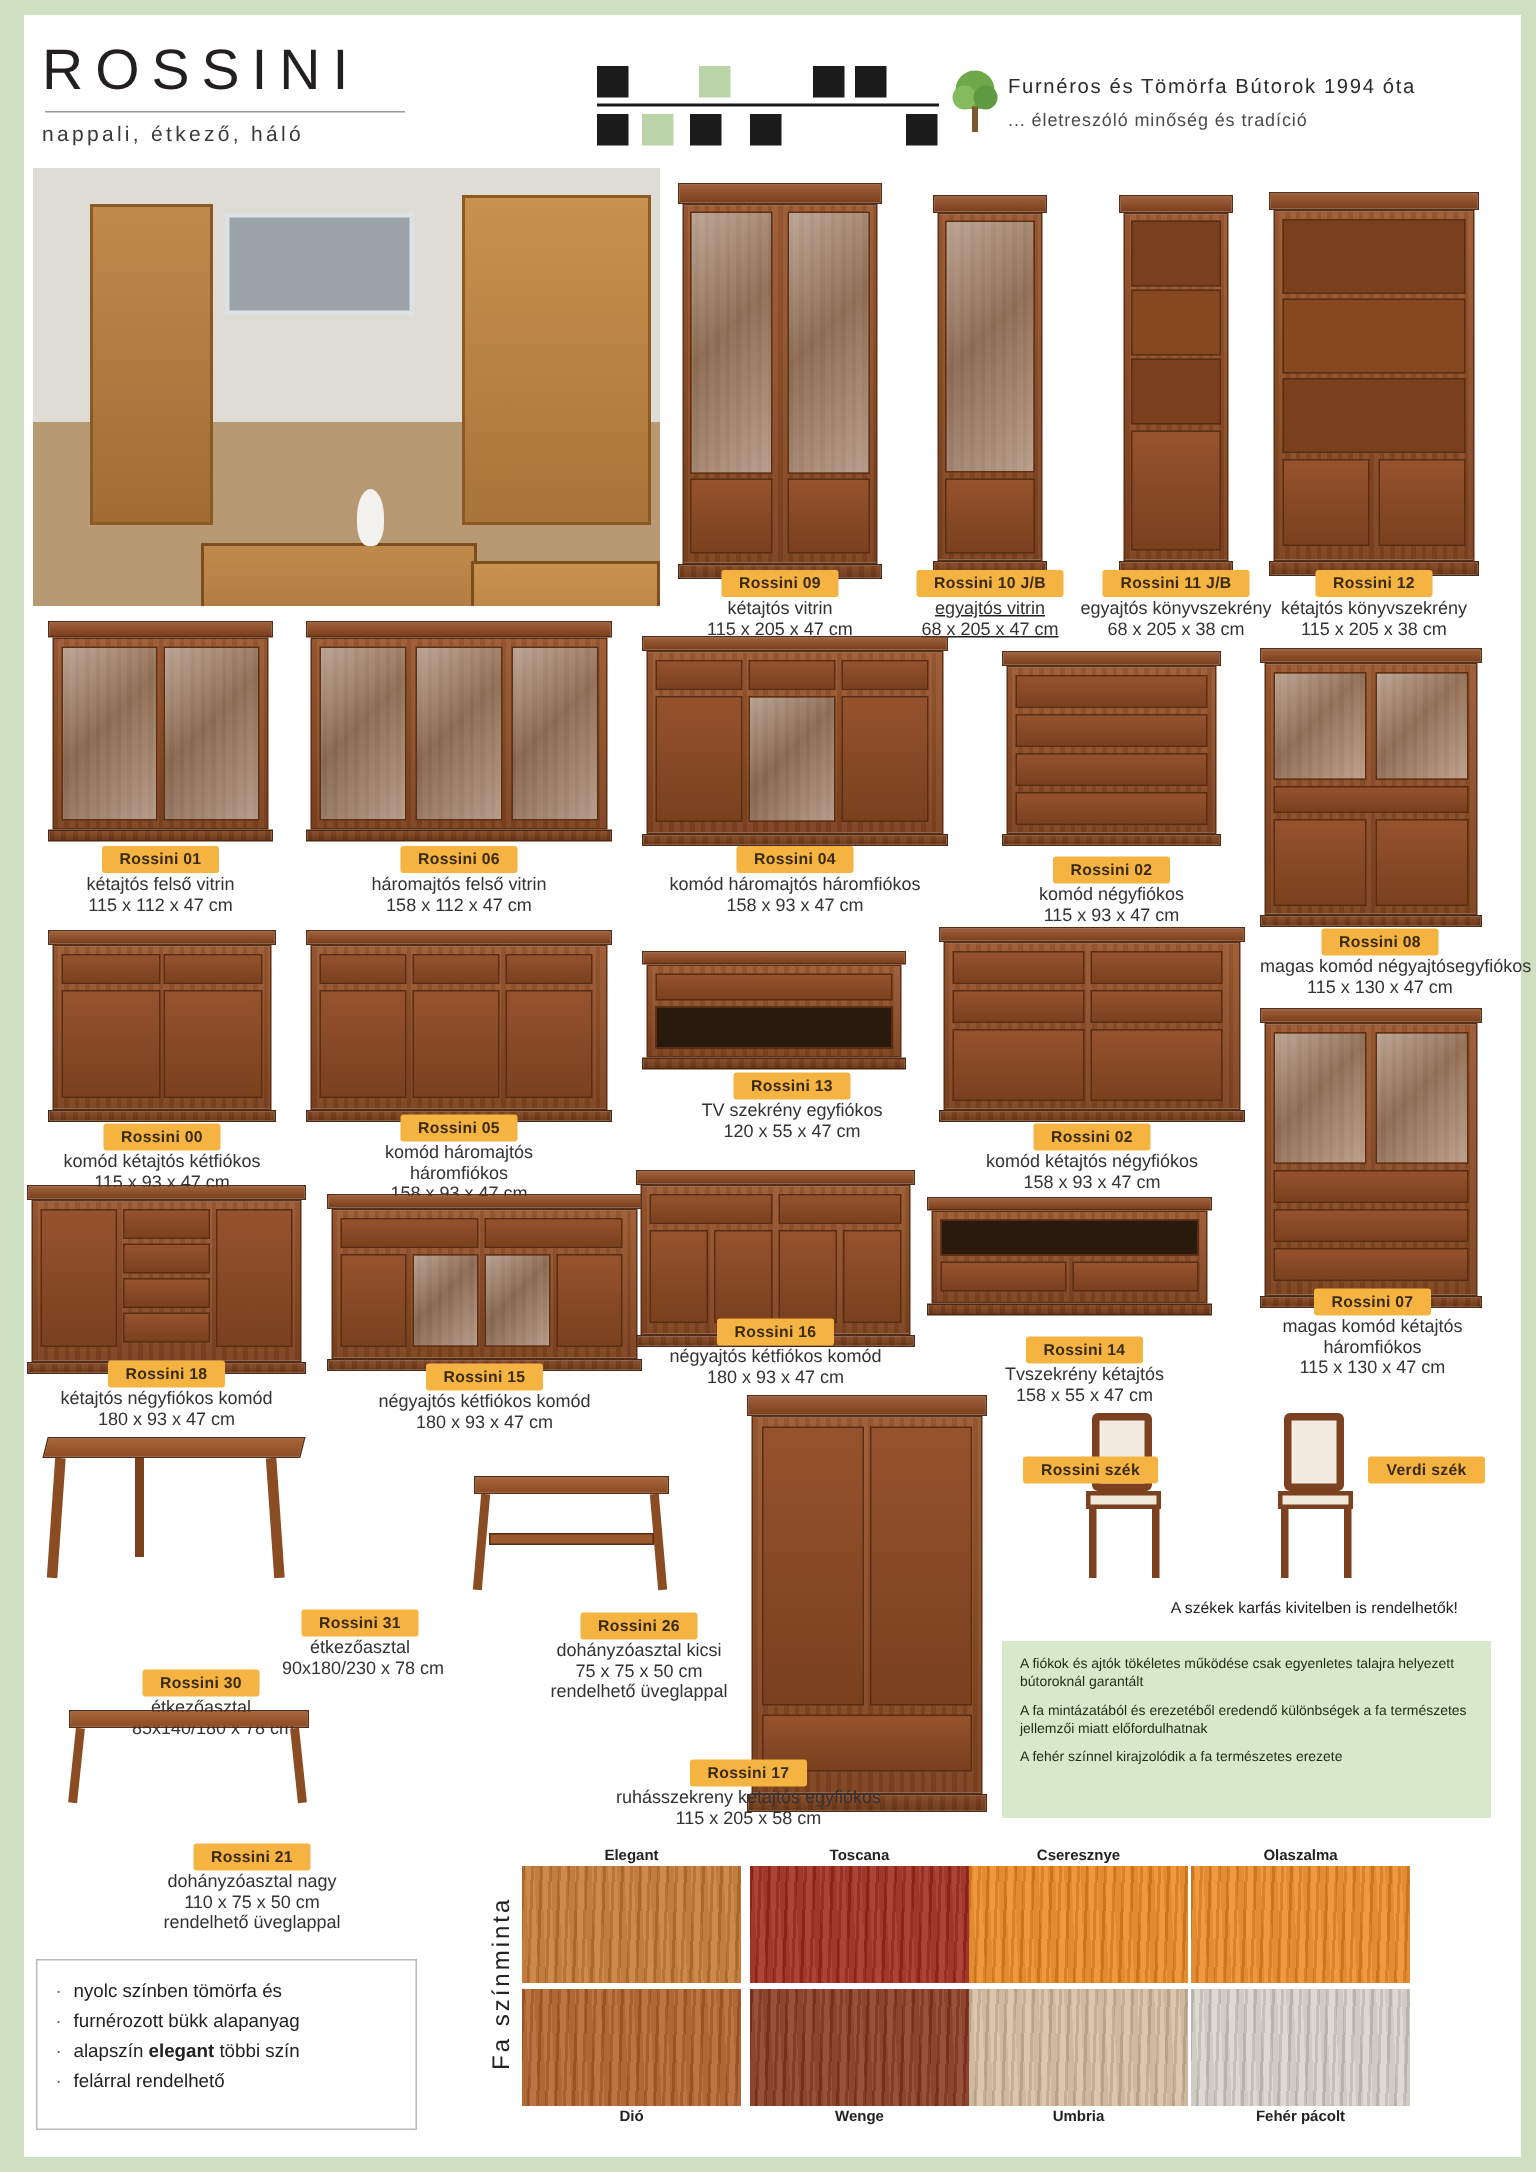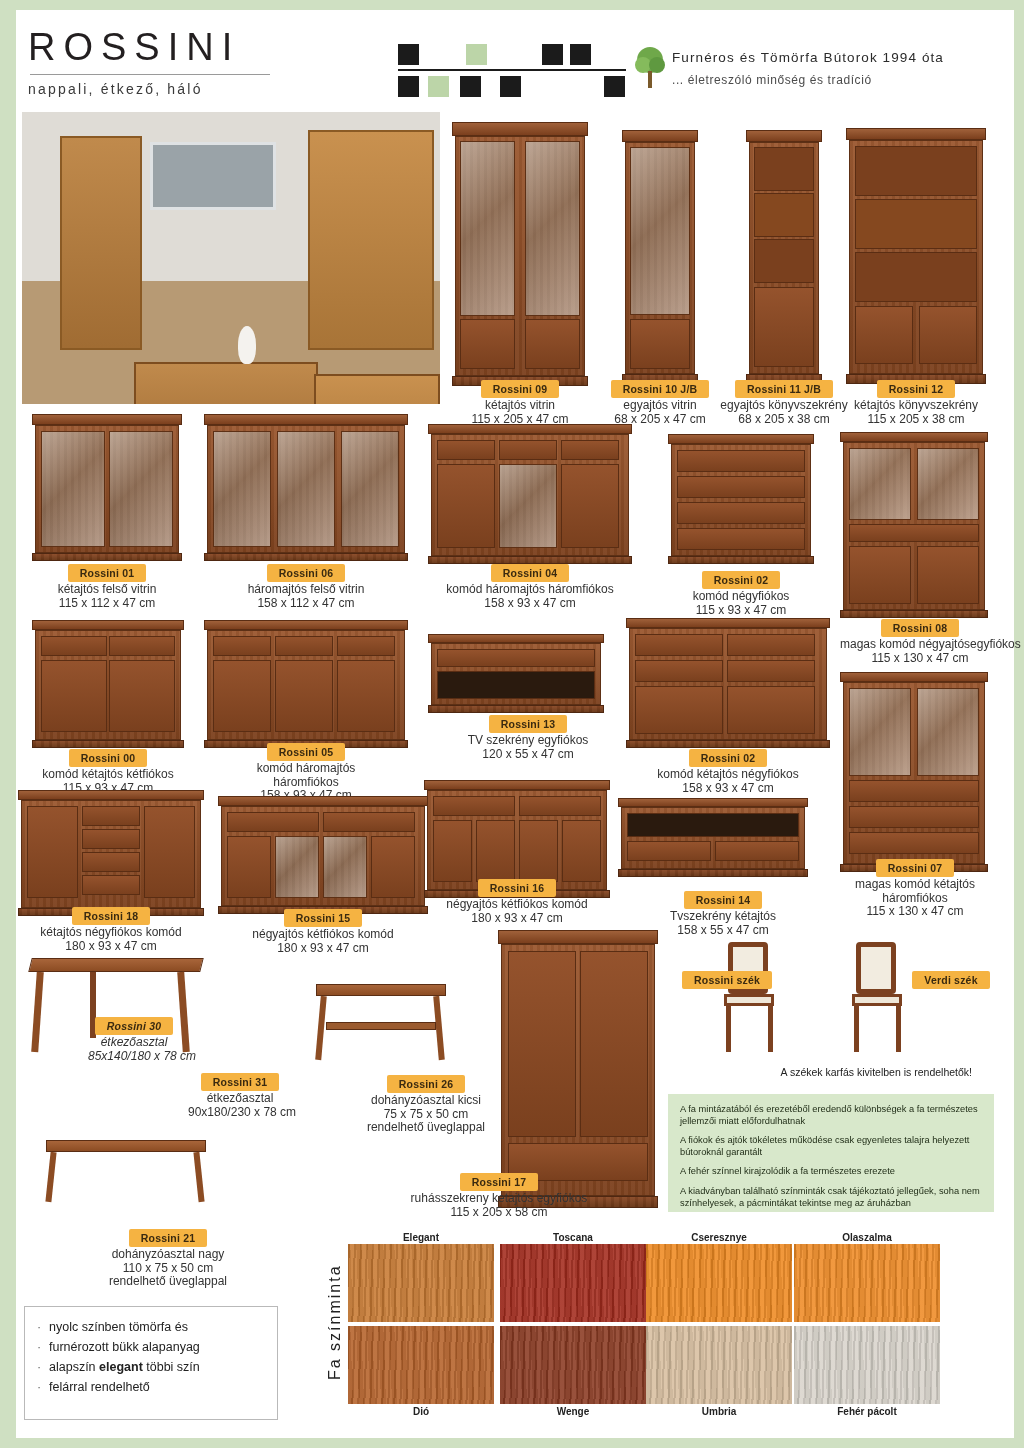--- a/index.html
+++ b/index.html
@@ -165,21 +165,21 @@
 </div>
 
 <div class="item" style="left:622px;top:130px;">
   <div class="top-cornice" style="width:76px;height:12px;"></div>
   <div class="wood" style="width:70px;height:232px;margin-left:3px;padding:4px;">
     <div class="glass" style="width:60px;height:168px;"></div>
     <div class="panel" style="width:60px;height:50px;margin-top:4px;"></div>
   </div>
   <div class="wood-d" style="width:76px;height:10px;"></div>
 </div>
-<div class="cap" style="left:592px;top:379px;width:136px;">
+<div class="cap" style="left:592px;top:379px;width:136px;text-decoration:underline;">
   <span class="tagbox">Rossini 10 J/B</span>
   <div class="capline">egyajtós vitrin</div>
   <div class="capline">68 x 205 x 47 cm</div>
 </div>
 
 <div class="item" style="left:746px;top:130px;">
   <div class="top-cornice" style="width:76px;height:12px;"></div>
   <div class="wood" style="width:70px;height:232px;margin-left:3px;padding:4px;">
     <div class="panel" style="width:60px;height:44px;background:#7a401e;"></div>
     <div class="panel" style="width:60px;height:44px;margin-top:2px;background:#85481f;"></div>
@@ -477,21 +477,21 @@
 </div>
 
 <div class="item" style="left:30px;top:958px;">
   <div style="width:172px;height:14px;background:linear-gradient(180deg,#a8653a,#8c4c23);border:1px solid #5a2d13;box-sizing:border-box;transform:skewX(-14deg);"></div>
   <div style="position:relative;width:180px;height:86px;">
     <div style="position:absolute;left:4px;top:0;width:7px;height:80px;background:#8c4c23;transform:rotate(4deg);"></div>
     <div style="position:absolute;left:150px;top:0;width:7px;height:80px;background:#8c4c23;transform:rotate(-4deg);"></div>
     <div style="position:absolute;left:60px;top:0;width:6px;height:66px;background:#7c4120;"></div>
   </div>
 </div>
-<div class="cap" style="left:88px;top:1016px;width:92px;font-style:italic;">
+<div class="cap" style="left:88px;top:1112px;width:92px;">
   <span class="tagbox">Rossini 30</span>
   <div class="capline">étkezőasztal</div>
   <div class="capline">85x140/180 x 78 cm</div>
 </div>
 <div class="cap" style="left:188px;top:1072px;width:104px;">
   <span class="tagbox">Rossini 31</span>
   <div class="capline">étkezőasztal</div>
   <div class="capline">90x180/230 x 78 cm</div>
 </div>
 
@@ -560,24 +560,23 @@
   </div>
 </div>
 <div class="cap" style="left:86px;top:1228px;width:164px;">
   <span class="tagbox">Rossini 21</span>
   <div class="capline">dohányzóasztal nagy</div>
   <div class="capline">110 x 75 x 50 cm</div>
   <div class="capline">rendelhető üveglappal</div>
 </div>
 
 <div class="notes">
+  <p>A fiókok és ajtók tökéletes működése csak egyenletes talajra helyezett bútoroknál garantált</p>
   <p>A fa mintázatából és erezetéből eredendő különbségek a fa természetes jellemzői miatt előfordulhatnak</p>
-  <p>A fiókok és ajtók tökéletes működése csak egyenletes talajra helyezett bútoroknál garantált</p>
   <p>A fehér színnel kirajzolódik a fa természetes erezete</p>
-  <p>A kiadványban található színminták csak tájékoztató jellegűek, soha nem színhelyesek, a pácmintákat tekintse meg az áruházban</p>
 </div>
 
 <div class="bullets">
   <div><span class="dot">·</span><span>nyolc színben tömörfa és</span></div>
   <div><span class="dot">·</span><span>furnérozott bükk alapanyag</span></div>
   <div><span class="dot">·</span><span>alapszín <b>elegant</b> többi szín</span></div>
   <div><span class="dot">·</span><span>felárral rendelhető</span></div>
 </div>
 
 <div class="fa-label">Fa színminta</div>

